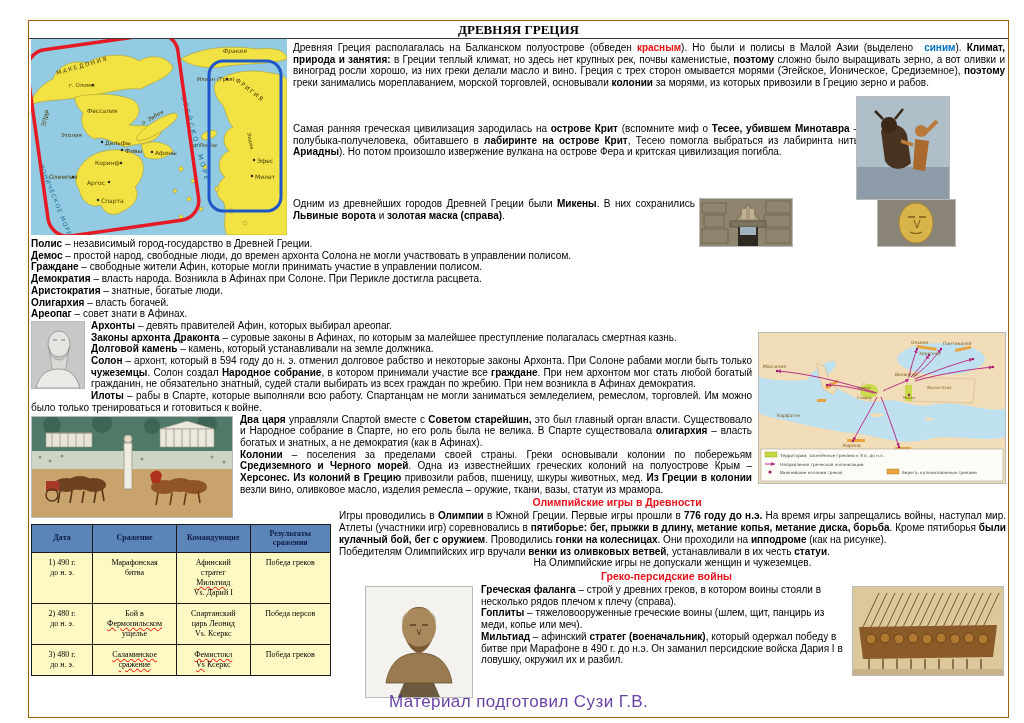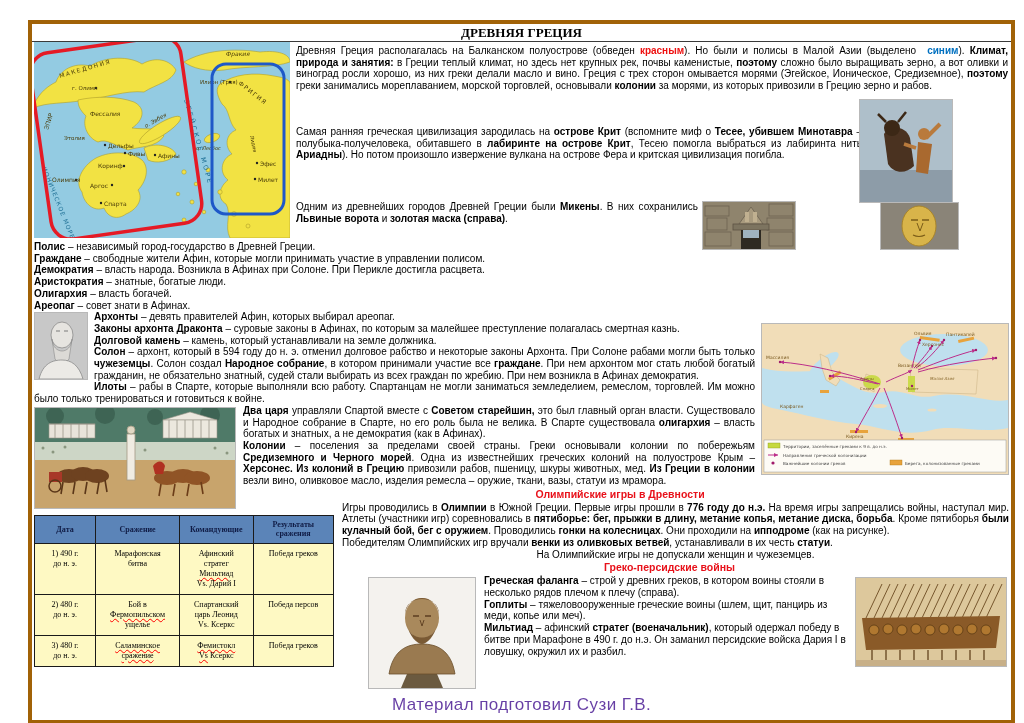--- a/index.html
+++ b/index.html
@@ -1,19 +1,19 @@
 <!DOCTYPE html>
 <html><head>
 <meta charset="utf-8">
 <style>
   html,body{margin:0;padding:0;}
   body{width:1024px;height:723px;background:#fff;position:relative;
        font-family:"Liberation Sans",sans-serif;color:#000;}
   .frame{position:absolute;left:28px;top:20px;width:979px;height:696px;
-         border:4px solid #a16207;background:#fff;overflow:hidden;}
+         border:1px solid #a16207;background:#fff;overflow:hidden;}
   .titlebar{position:absolute;left:0;top:0;width:100%;height:17px;
             border-bottom:1px solid #3a3a3a;text-align:center;
             font-family:"Liberation Serif",serif;font-weight:bold;
             font-size:13px;line-height:17px;}
   .abs{position:absolute;}
   .para{margin:0;text-align:justify;font-size:10px;line-height:11.7px;}
   .line{font-size:10px;line-height:11.7px;}
   .center{text-align:center;}
   .b{font-weight:bold;}
   .r{color:#ee1111;font-weight:bold;}
@@ -155,20 +155,21 @@
       <ellipse cx="38" cy="23" rx="17" ry="20" fill="#d8b44a" stroke="#a8842a" stroke-width="1"></ellipse>
       <path d="M30,17 L37,17 M41,17 L48,17" stroke="#7a5c18" stroke-width="1.6"></path>
       <path d="M36,20 L39,28 L42,20" fill="none" stroke="#7a5c18" stroke-width="1"></path>
       <path d="M32,32 Q38,35 44,32" fill="none" stroke="#7a5c18" stroke-width="1.2"></path>
     </svg>
   </div>
 
   <div class="flow">
 
     <div class="line"><span class="b">Полис</span><span> – независимый город-государство в Древней Греции.</span></div>
+    <div class="line"><span class="b">Демос</span><span> – простой народ, свободные люди, до времен архонта Солона не могли участвовать в управлении полисом.</span></div>
     <div class="line"><span class="b">Граждане</span><span> – свободные жители Афин, которые могли принимать участие в управлении полисом.</span></div>
     <div class="line"><span class="b">Демократия</span><span> – власть народа. Возникла в Афинах при Солоне. При Перикле достигла расцвета.</span></div>
     <div class="line"><span class="b">Аристократия</span><span> – знатные, богатые люди.</span></div>
     <div class="line"><span class="b">Олигархия</span><span> – власть богачей.</span></div>
     <div class="line"><span class="b">Ареопаг</span><span> – совет знати в Афинах.</span></div>
 
     <div class="solon-f img-ph">
       <svg viewBox="0 0 52 66" width="52" height="66">
         <rect width="52" height="66" fill="#c8c8c8"></rect>
         <ellipse cx="27" cy="22" rx="11" ry="13" fill="#e6e4e0" stroke="#8a8a8a" stroke-width="0.8"></ellipse>

